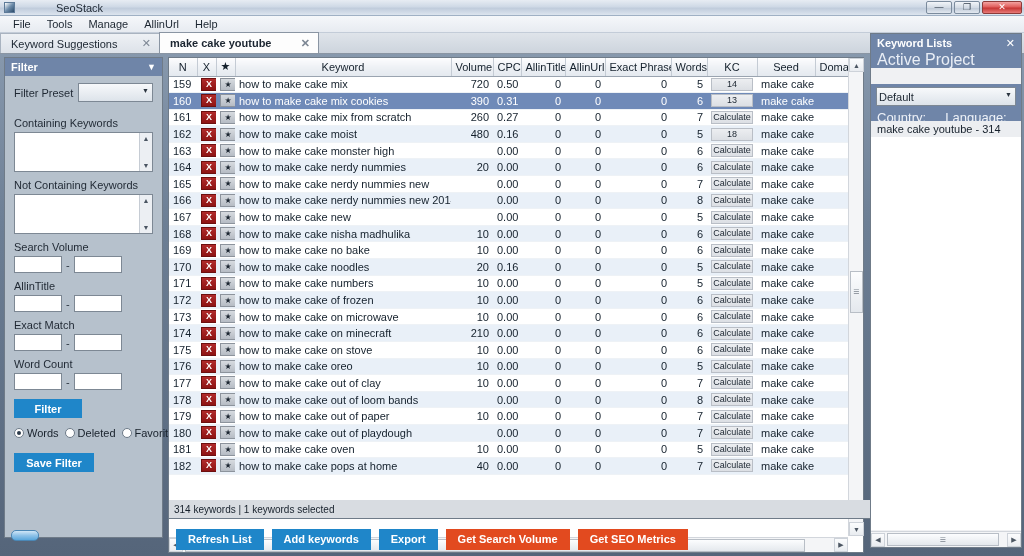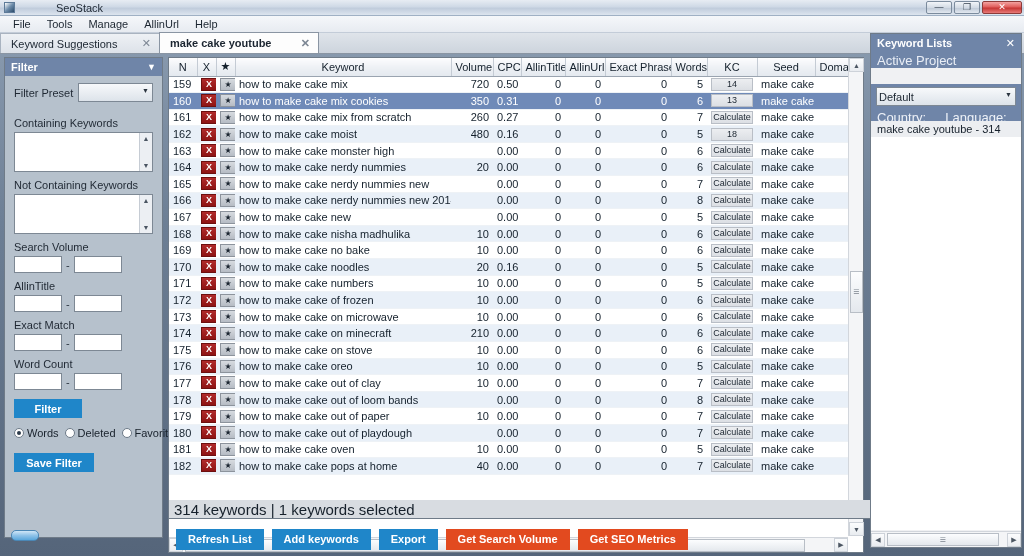--- a/index.html
+++ b/index.html
@@ -211,21 +211,21 @@
     position:absolute; left:16px; width:620px; height:13px; top:1px;
     background:linear-gradient(180deg,#fcfdfe 0%,#e4e8ed 100%);
     border:1px solid #b8bec6; display:flex; align-items:center; justify-content:center;
     font-size:7px; color:#7b838d;
   }
   
   #statusbar {
     position:absolute; left:168px; top:500px; width:762px; height:19px;
     background:#d8dce1; border:1px solid #6f7b88; border-top:none;
     display:flex; align-items:center; padding-left:5px;
-    font-size:15px; color:#16202b;
+    font-size:10px; color:#16202b;
   }
   #btnbar {
     position:absolute; left:168px; top:524px; width:696px; height:30px;
     display:flex; align-items:center; gap:8px; padding-left:8px;
   }
   .abtn {
     height:21px; padding:0 12px; border:none; color:#fff; font-weight:bold;
     font-size:11px; font-family:"Liberation Sans", sans-serif; cursor:pointer;
   }
   .abtn.blue { background:#1f86c9; }
@@ -234,21 +234,21 @@
   #rightpanel {
     position:absolute; left:870px; top:33px; width:152px; height:515px;
     background:#f0f1f3; border:1px solid #6f7b88;
   }
   .rp-head {
     height:18px; background:#6f85a8; color:#fff; font-weight:bold;
     font-size:11px; display:flex; align-items:center; padding:0 6px;
   }
   .rp-head .x { margin-left:auto; font-weight:normal; font-size:11px; }
   .rp-sub {
-    height:16px; background:#6f85a8; color:#e9eef6; font-size:13px;
+    height:16px; background:#6f85a8; color:#e9eef6; font-size:16px;
     display:flex; align-items:center; padding:0 6px;
   }
   .rp-sel { padding:3px 5px 2px 5px; background:#6f85a8;margin-top:16px; }
   .rp-meta {
     background:#6f85a8; color:#eef2f8; font-size:13px;
     padding:2px 6px 4px 6px; display:flex; gap:10px;
   }
   .rp-list { background:#fff; position:absolute; left:0; right:0; top:87px; bottom:17px; }
   .rp-item {
     background:#eceef1; font-size:11px; color:#16202b;
@@ -452,21 +452,21 @@
             </tr>
             <tr class="sel">
               <td class="n">160</td>
               <td class="">
                 <span class="xbtn">X</span>
               </td>
               <td class="">
                 <span class="stbtn">★</span>
               </td>
               <td class="kw">how to make cake mix cookies</td>
-              <td class="num">350</td>
+              <td class="num">390</td>
               <td class="num">0.31</td>
               <td class="num">0</td>
               <td class="num">0</td>
               <td class="num">0</td>
               <td class="num">6</td>
               <td class="">
                 <span class="kcval">13</span>
               </td>
               <td class="kw">make cake</td>
               <td class="kw"></td>

